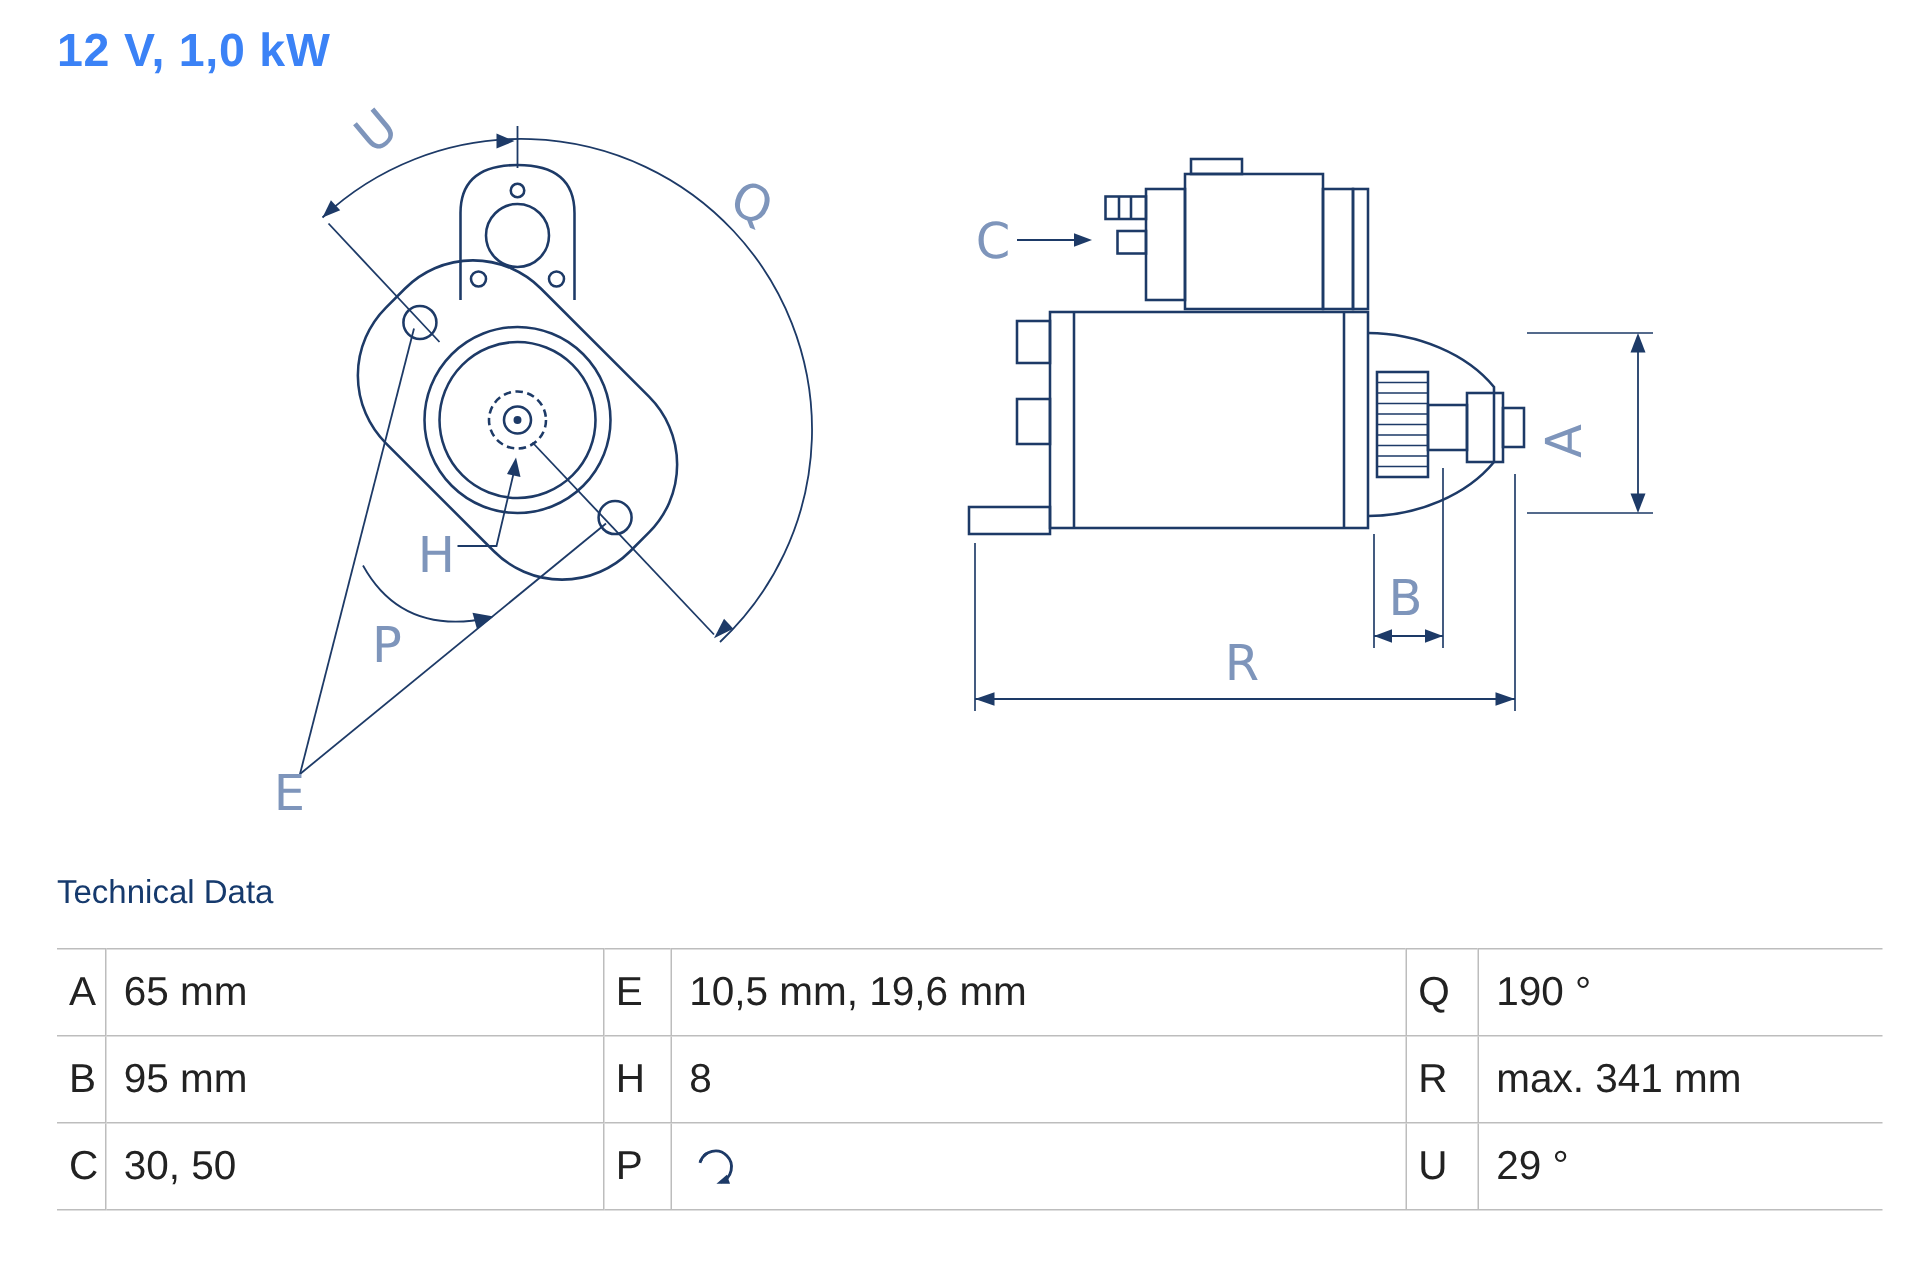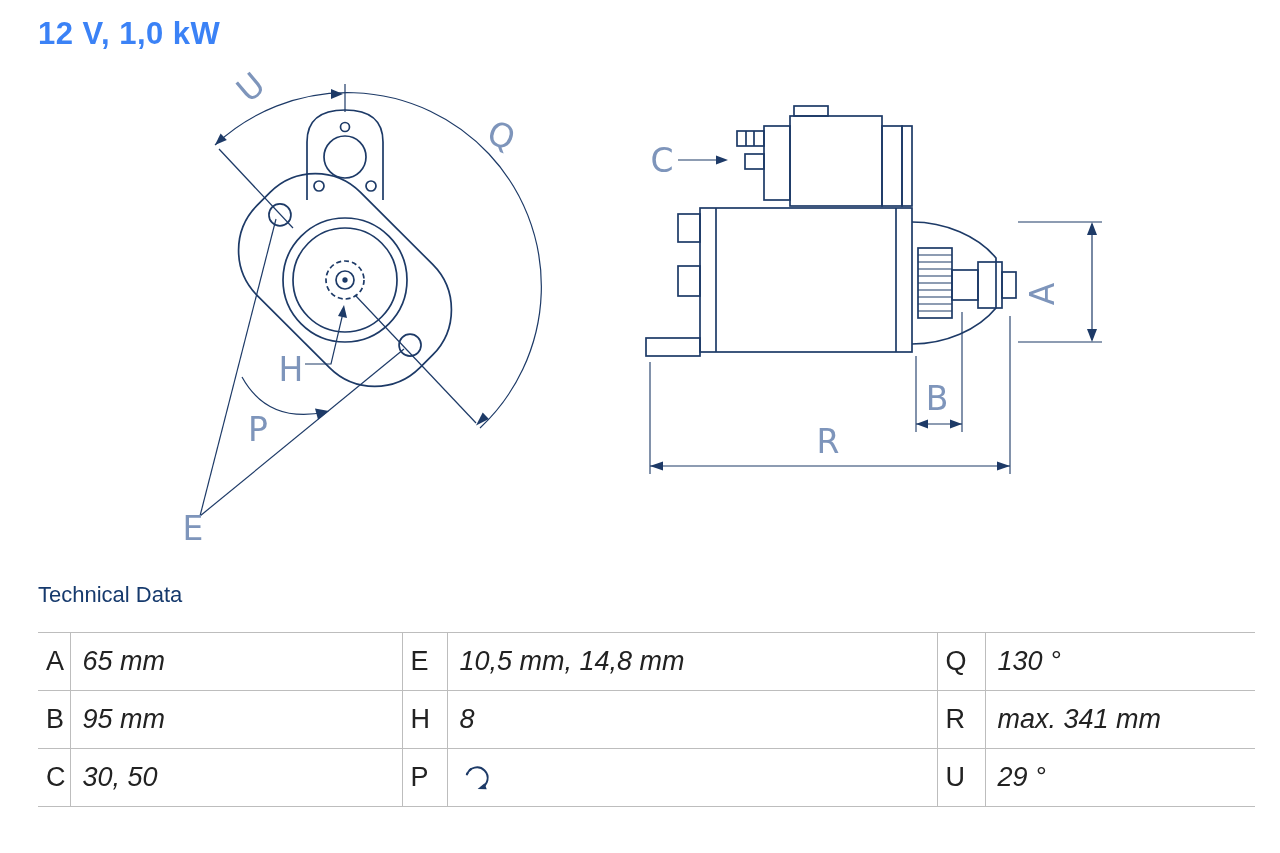--- a/index.html
+++ b/index.html
@@ -10,21 +10,21 @@
   .diagram{position:absolute;left:0;top:0;}
   .dim-label{font-family:"DejaVu Sans",sans-serif;font-size:33px;fill:#7e95bb;}
   .tech-heading{position:absolute;left:38px;top:582px;font-size:22px;font-weight:normal;
          color:#163a6d;}
   table.tech{position:absolute;left:38px;top:632px;width:1217px;border-collapse:collapse;
          font-size:27px;color:#222;table-layout:fixed;border-top:1px solid #bdbdbd;}
   table.tech td{height:55px;border-bottom:1px solid #bdbdbd;border-left:1px solid #bdbdbd;
          vertical-align:middle;overflow:hidden;white-space:nowrap;}
   table.tech td:first-child{border-left:none;}
   td.k{padding-left:8px;}
-  td.v{padding-left:12px;font-style:italic;}
+  td.v{padding-left:12px;}
   .rot-icon{vertical-align:middle;}
 </style>
 </head>
 <body>
 
 <div class="page">
 
   <div class="title">12 V, 1,0 kW</div>
 
   <svg class="diagram" width="1280" height="570" viewBox="0 0 1280 570">
@@ -148,23 +148,23 @@
       <col style="width:45px">
         <col style="width:490px">
       <col style="width:48px">
         <col style="width:270px">
     </colgroup>
     <tbody>
       <tr>
         <td class="k">A</td>
         <td class="v">65 mm</td>
         <td class="k">E</td>
-        <td class="v">10,5 mm, 14,8 mm</td>
+        <td class="v">10,5 mm, 19,6 mm</td>
         <td class="k">Q</td>
-        <td class="v">130 °</td>
+        <td class="v">190 °</td>
       </tr>
       <tr>
         <td class="k">B</td>
         <td class="v">95 mm</td>
         <td class="k">H</td>
         <td class="v">8</td>
         <td class="k">R</td>
         <td class="v">max. 341 mm</td>
       </tr>
       <tr>

